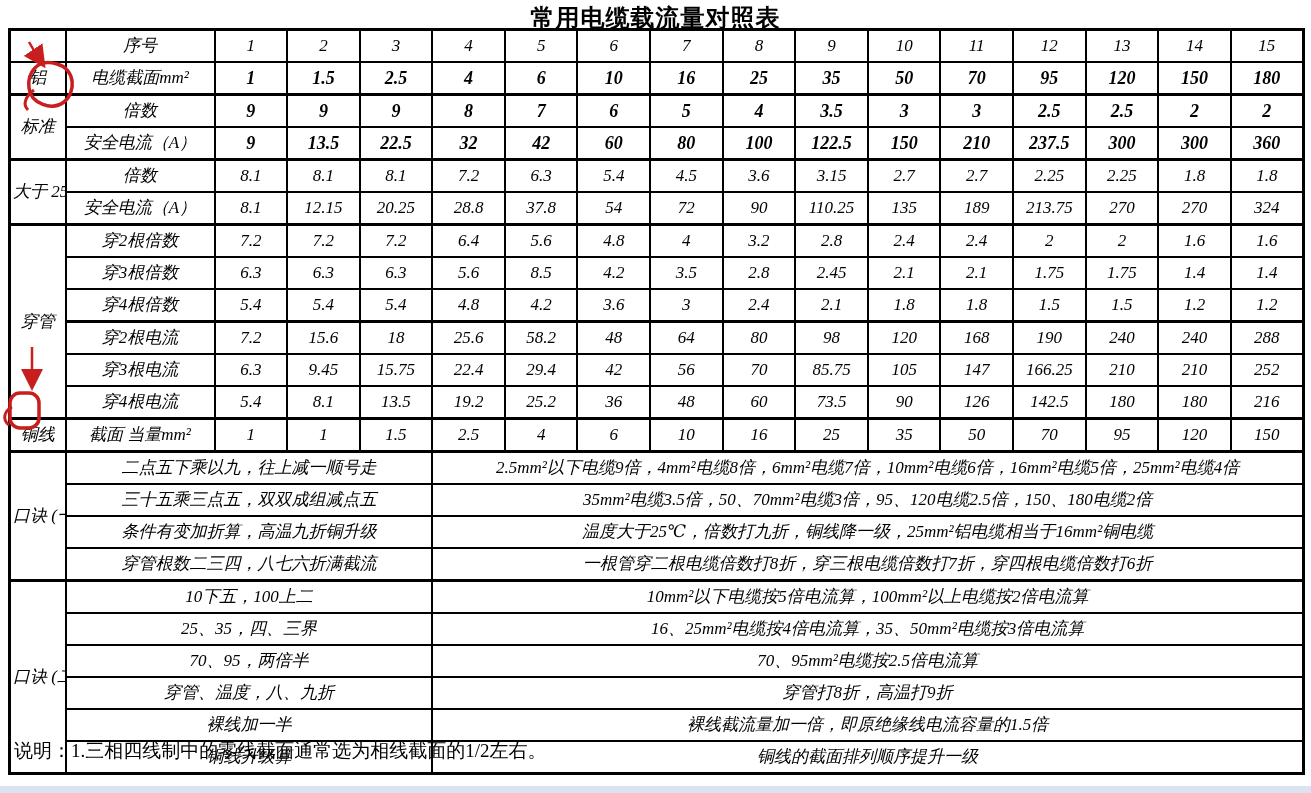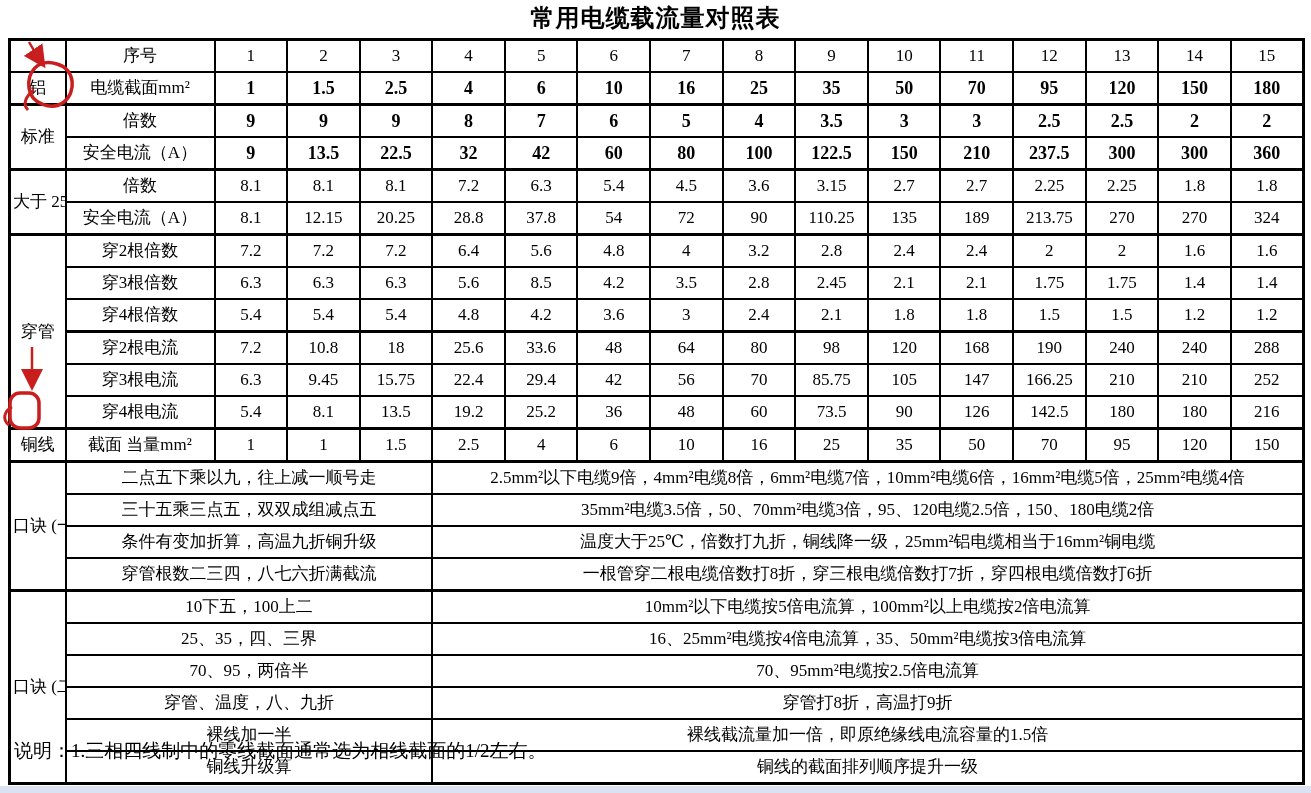--- a/index.html
+++ b/index.html
@@ -1,22 +1,22 @@
 <!DOCTYPE html>
 <html><head>
 <meta charset="utf-8">
 <style>
   html,body{margin:0;padding:0;background:#fff;}
   #page{position:relative;width:1311px;height:793px;background:#ffffff;overflow:hidden;
         font-family:"Liberation Serif","DejaVu Serif",serif;color:#000;}
   #title{position:absolute;top:2px;left:0;width:100%;text-align:center;
          font-size:24px;font-weight:bold;letter-spacing:1px;}
-  table.amp{position:absolute;left:8px;top:38px;width:1295px;
+  table.amp{position:absolute;left:8px;top:28px;width:1295px;
             border-collapse:collapse;table-layout:fixed;
-            border:3px solid #000;}
+            border:3px solid #000;font-style:italic;}
   table.amp td{border:2px solid #000;height:30px;padding:0 2px;
                text-align:center;vertical-align:middle;font-size:17px;line-height:1.05;
                overflow:hidden;white-space:nowrap;}
   table.amp tr.thick-top td{border-top-width:3px;}
   td.group-cell{white-space:pre-line;font-size:17px;}
   td.label-cell{font-size:17px;}
   td.num{font-size:17px;}
   tr.bold-row td.num{font-weight:bold;font-size:18px;}
   td.phrase-cell{text-align:left;padding-left:7px;font-size:17px;}
   td.expl-cell{text-align:left;padding-left:5px;font-size:17px;margin-top:36px;}
@@ -217,24 +217,24 @@
           <td class="num">1.8</td>
           <td class="num">1.8</td>
           <td class="num">1.5</td>
           <td class="num">1.5</td>
           <td class="num">1.2</td>
           <td class="num">1.2</td>
         </tr>
         <tr class="thick-top">
           <td class="label-cell">穿2根电流</td>
           <td class="num">7.2</td>
-          <td class="num">10.8</td>
+          <td class="num">15.6</td>
           <td class="num">18</td>
           <td class="num">25.6</td>
-          <td class="num">33.6</td>
+          <td class="num">58.2</td>
           <td class="num">48</td>
           <td class="num">64</td>
           <td class="num">80</td>
           <td class="num">98</td>
           <td class="num">120</td>
           <td class="num">168</td>
           <td class="num">190</td>
           <td class="num">240</td>
           <td class="num">240</td>
           <td class="num">288</td>

